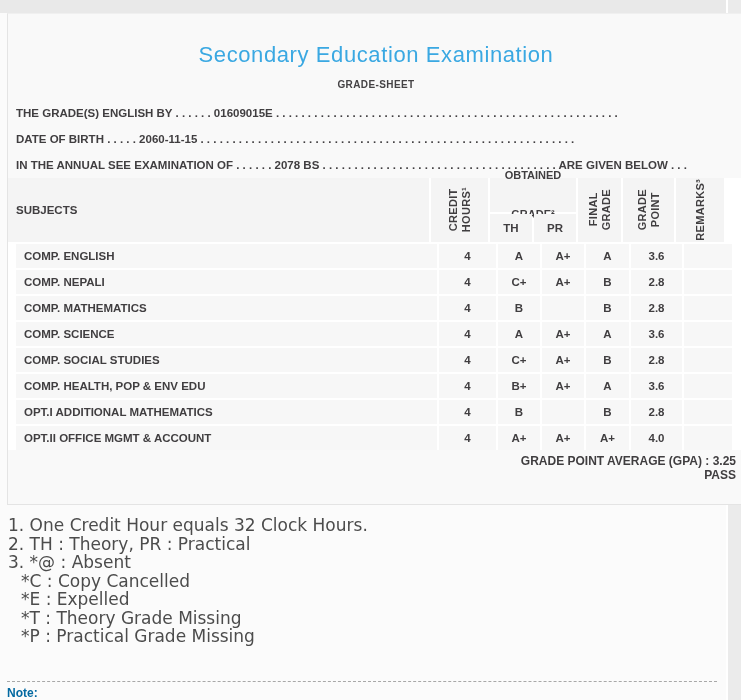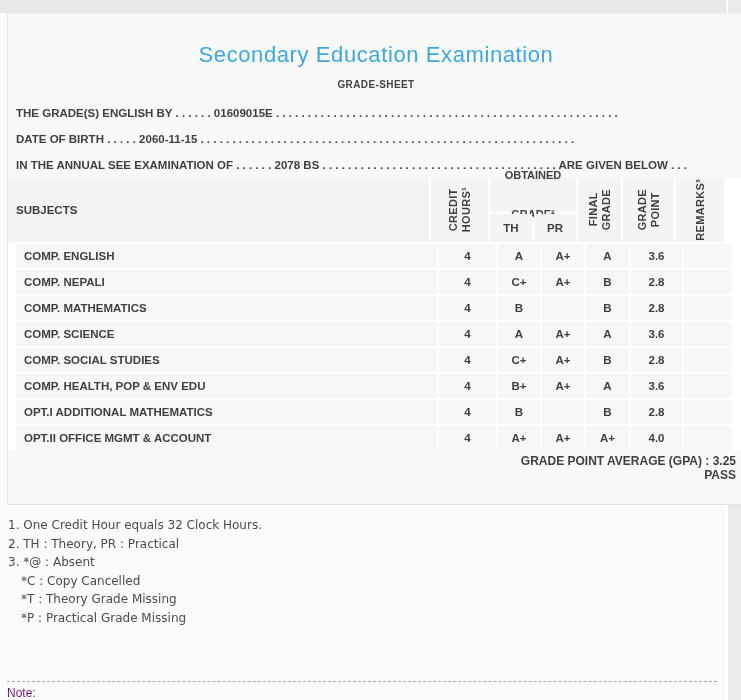--- a/index.html
+++ b/index.html
@@ -74,31 +74,31 @@
     margin-top: 4px; text-align: right; padding-right: 8px;
     font-size: 12px; font-weight: bold; color: #403e40;
   }
   .pass-line {
     text-align: right; padding-right: 8px;
     font-size: 12px; font-weight: bold; color: #403e40;
   }
   .footnotes {
     position: absolute; left: 8px; top: 516px;
     font-family: "DejaVu Sans", sans-serif;
-    font-size: 12px; color: #4c4c4c;
+    font-size: 17px; color: #4c4c4c;
   }
   .fn { line-height: 18.5px; white-space: pre; }
   .fn.indent { padding-left: 13px; }
   .dashed {
     position: absolute; left: 7px; top: 681px; width: 710px; height: 0;
     border-top: 1px dashed #a8a8a8;
   }
   .note-label {
     position: absolute; left: 7px; top: 686px;
-    font-size: 12px; font-weight: normal; color: #701a75;
+    font-size: 12px; font-weight: bold; color: #0369a1;
   }
 </style>
 </head>
 <body>
 
 <div class="top-strip"></div>
 <div class="scrollbar-track"></div>
 
 <div class="card">
   <div class="title">Secondary Education Examination</div>
@@ -220,18 +220,19 @@
 
   <div class="gpa-line">GRADE POINT AVERAGE (GPA) : 3.25</div>
   <div class="pass-line">PASS</div>
 </div>
 
 <div class="footnotes">
   <div class="fn">1. One Credit Hour equals 32 Clock Hours.</div>
   <div class="fn">2. TH : Theory, PR : Practical</div>
   <div class="fn">3. *@ : Absent</div>
   <div class="fn indent">*C : Copy Cancelled</div>
+  <div class="fn indent">*E : Expelled</div>
   <div class="fn indent">*T : Theory Grade Missing</div>
   <div class="fn indent">*P : Practical Grade Missing</div>
 </div>
 
 <div class="dashed"></div>
 <div class="note-label">Note:</div>
 
 </body></html>

